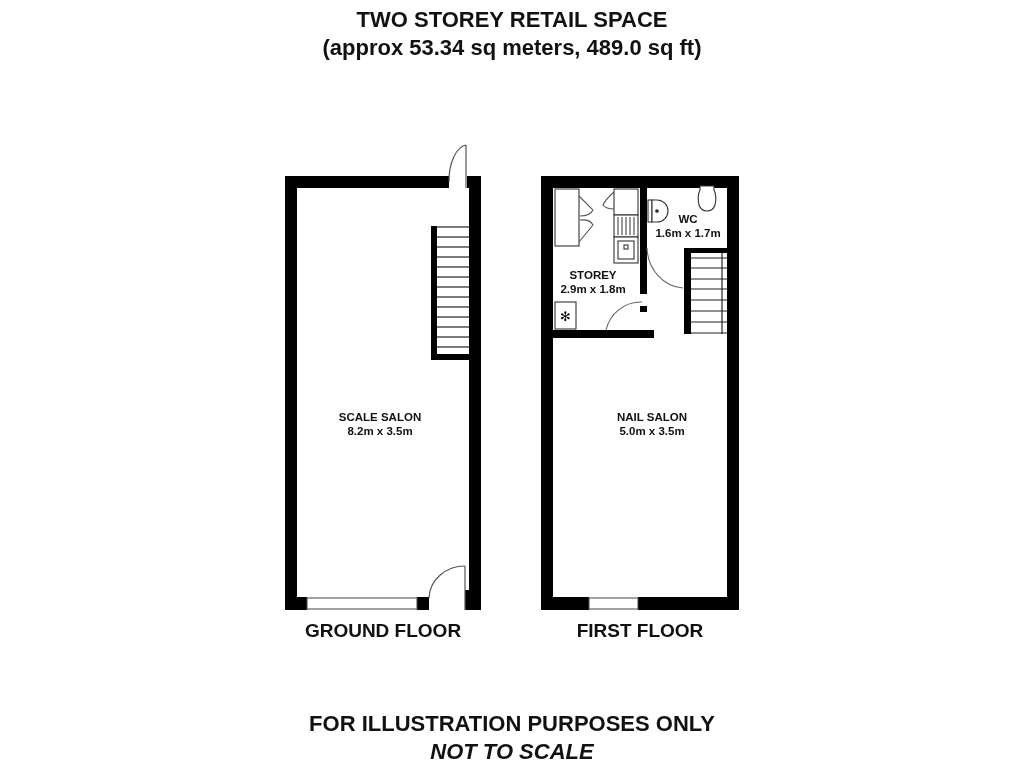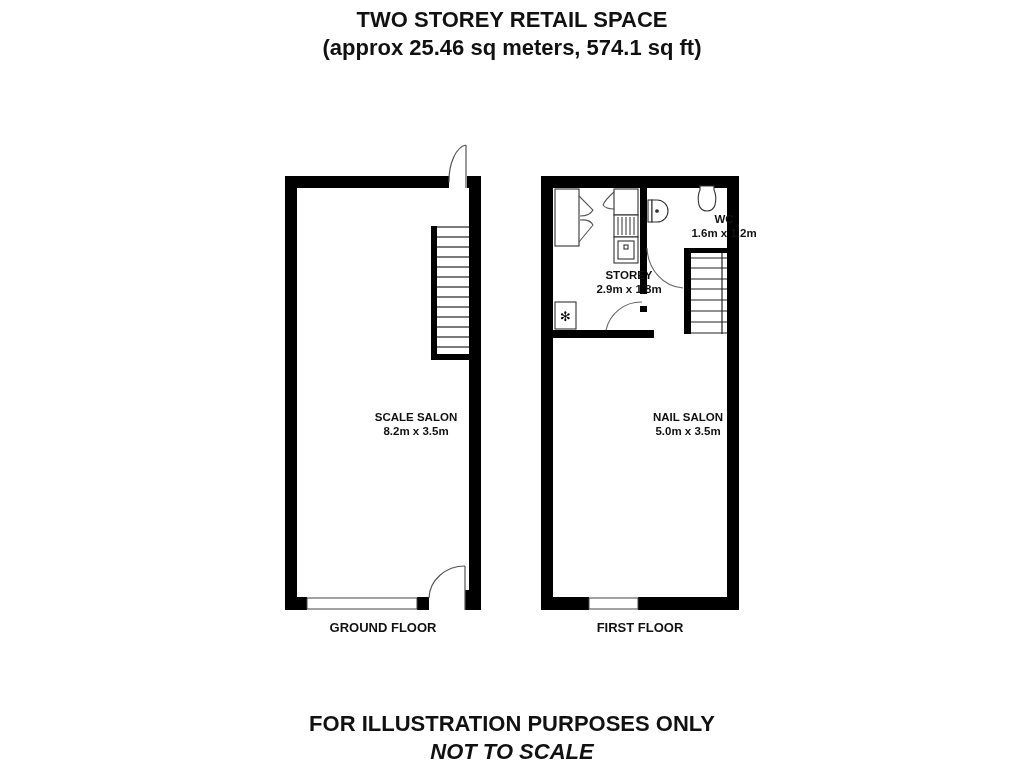--- a/index.html
+++ b/index.html
@@ -2,30 +2,30 @@
 <html><head>
 <meta charset="utf-8">
 <style>
   html, body { margin: 0; padding: 0; background: #ffffff; }
   body { width: 1024px; height: 768px; position: relative; overflow: hidden;
          font-family: "Liberation Sans", sans-serif; color: #111; }
   .title { position: absolute; left: 0; width: 1024px; text-align: center;
            font-weight: bold; font-size: 22px; line-height: 27px; }
   .t1 { top: 6px; }
   .t2 { top: 34px; }
-  .floor-label { position: absolute; font-weight: bold; font-size: 13px; text-align: center; }
-  .room-label { position: absolute; font-weight: bold; font-size: 11.5px; text-align: center; line-height: 14px; white-space: nowrap; padding-left: 36px; }
+  .floor-label { position: absolute; font-weight: bold; font-size: 19px; text-align: center; }
+  .room-label { position: absolute; font-weight: bold; font-size: 11.5px; text-align: center; line-height: 14px; white-space: nowrap; }
   .footer { position: absolute; left: 0; width: 1024px; text-align: center; font-weight: bold; font-size: 22px; line-height: 28px; }
   svg { position: absolute; left: 0; top: 0; }
 </style>
 </head>
 <body>
 
 <div class="title t1">TWO STOREY RETAIL SPACE</div>
-<div class="title t2">(approx 25.46 sq meters, 574.1 sq ft)</div>
+<div class="title t2">(approx 53.34 sq meters, 489.0 sq ft)</div>
 
 <svg width="1024" height="768" viewBox="0 0 1024 768">
 
   <g>
 
     <g fill="#000">
 
       <rect x="285" y="176" width="164" height="12"></rect>
 
       <rect x="467" y="176" width="14" height="12"></rect>
@@ -157,21 +157,21 @@
   <div>8.2m x 3.5m</div>
 </div>
 
 <div class="room-label" style="left:552px; top:268px; width:82px;">
   <div>STOREY</div>
   <div>2.9m x 1.8m</div>
 </div>
 
 <div class="room-label" style="left:648px; top:212px; width:80px;">
   <div>WC</div>
-  <div>1.6m x 1.2m</div>
+  <div>1.6m x 1.7m</div>
 </div>
 
 <div class="room-label" style="left:602px; top:410px; width:100px;">
   <div>NAIL SALON</div>
   <div>5.0m x 3.5m</div>
 </div>
 
 <div class="floor-label" style="left:283px; top:620px; width:200px;">GROUND FLOOR</div>
 <div class="floor-label" style="left:540px; top:620px; width:200px;text-align:center;">FIRST FLOOR</div>
 

